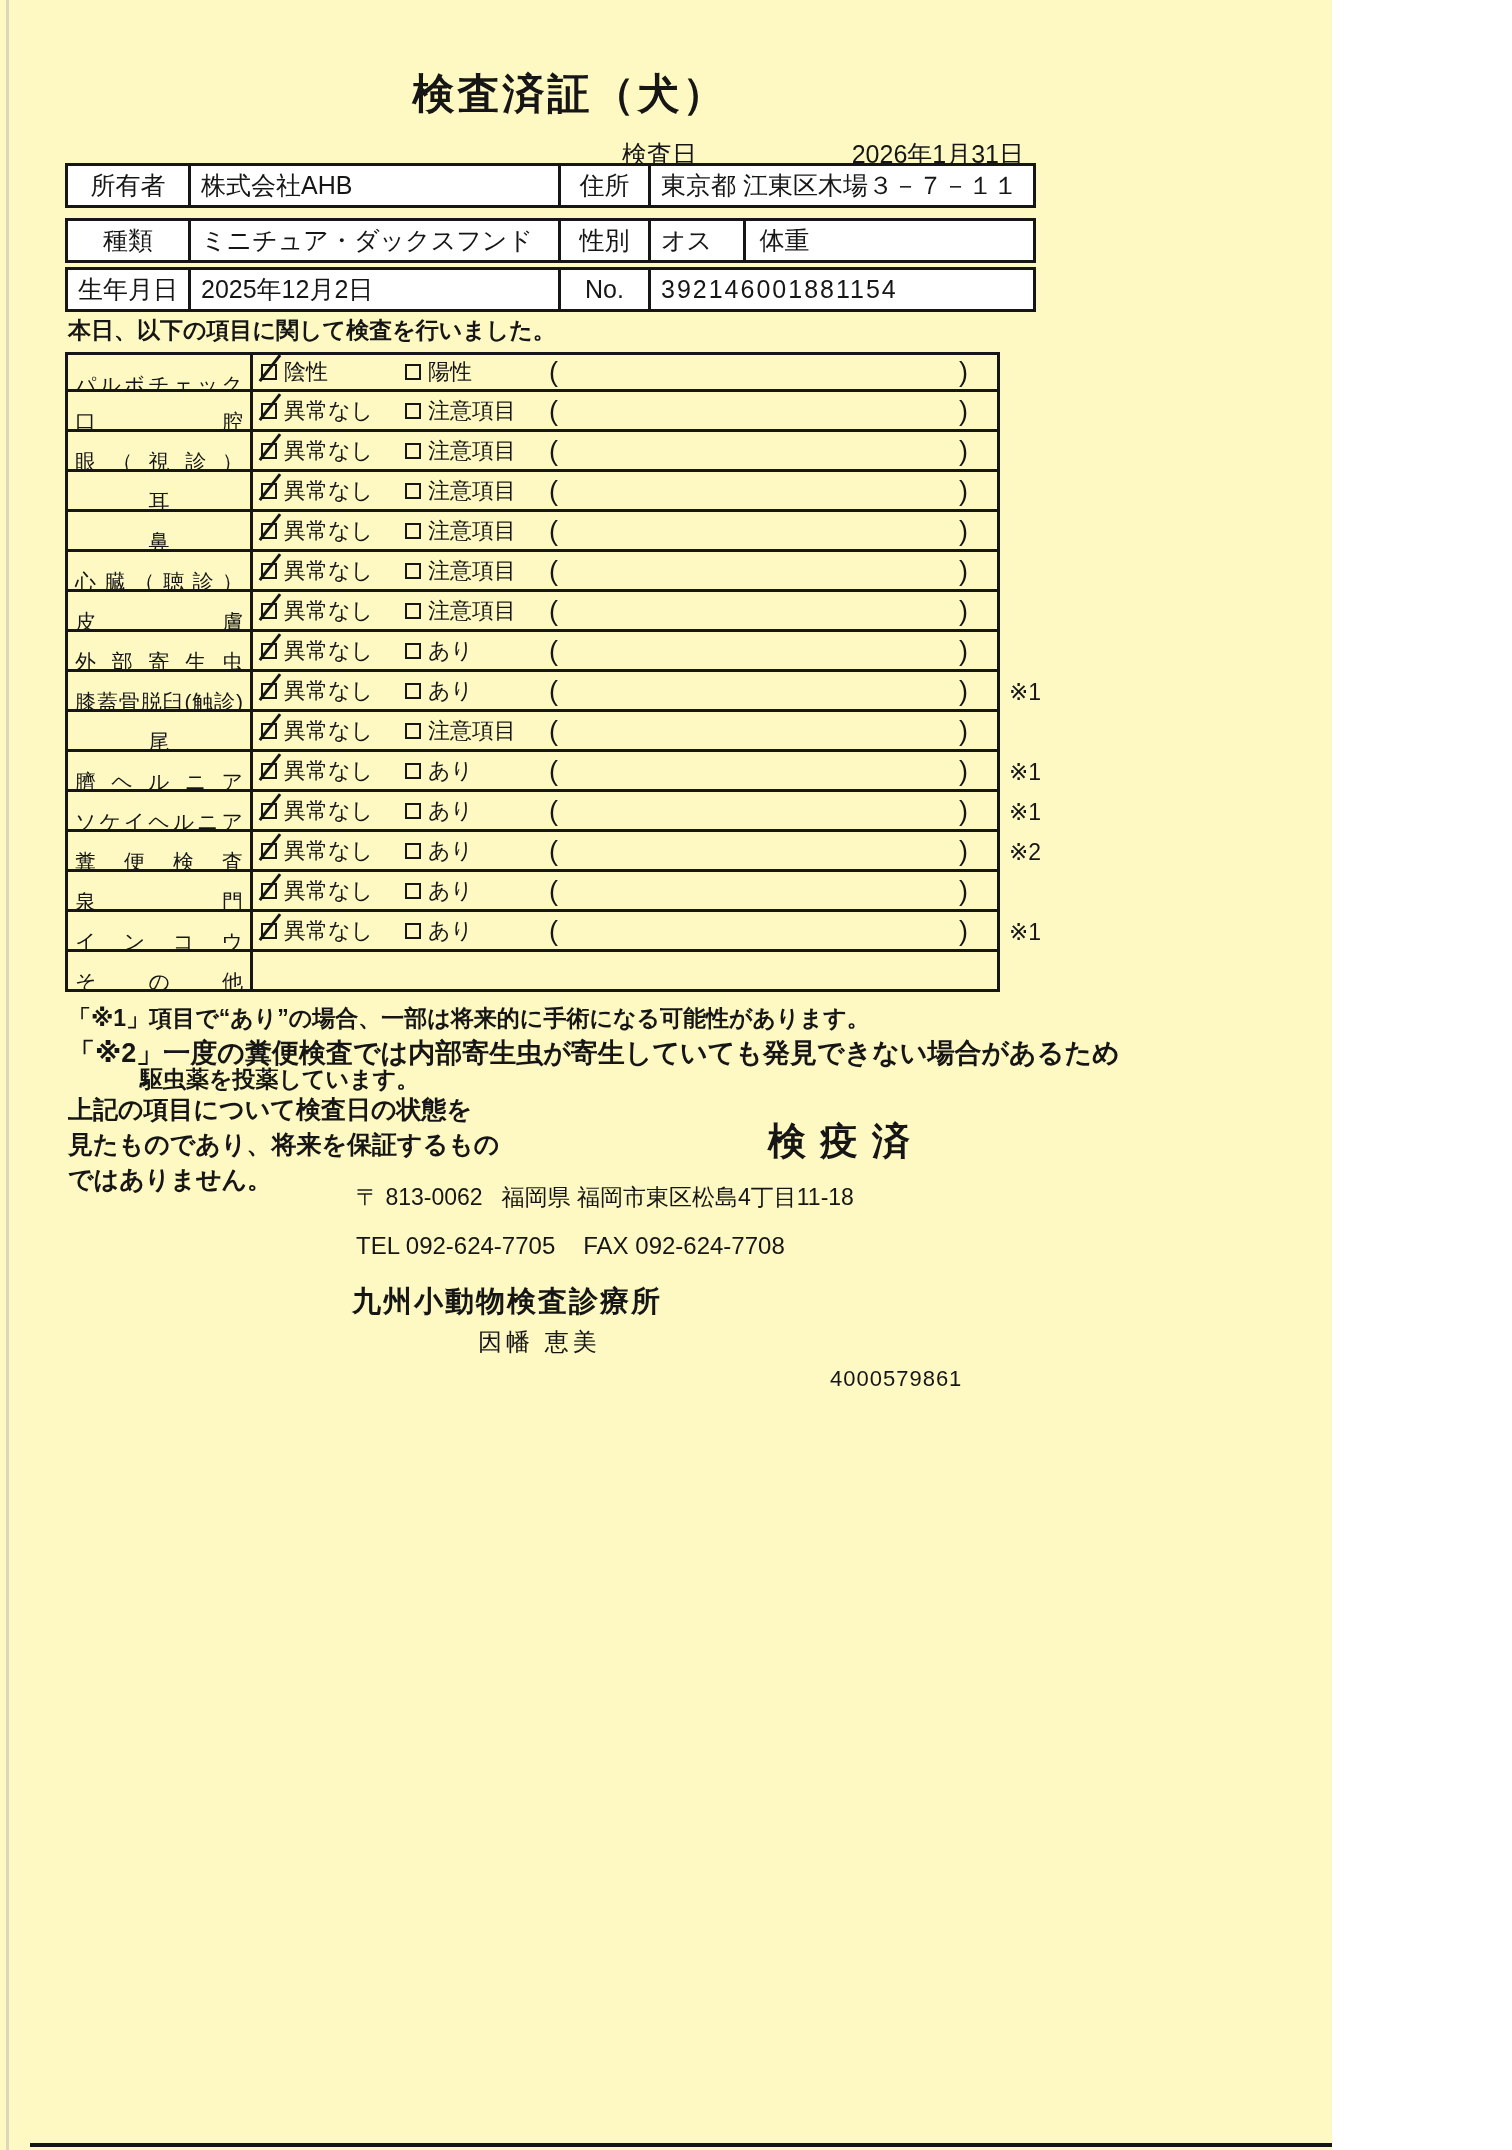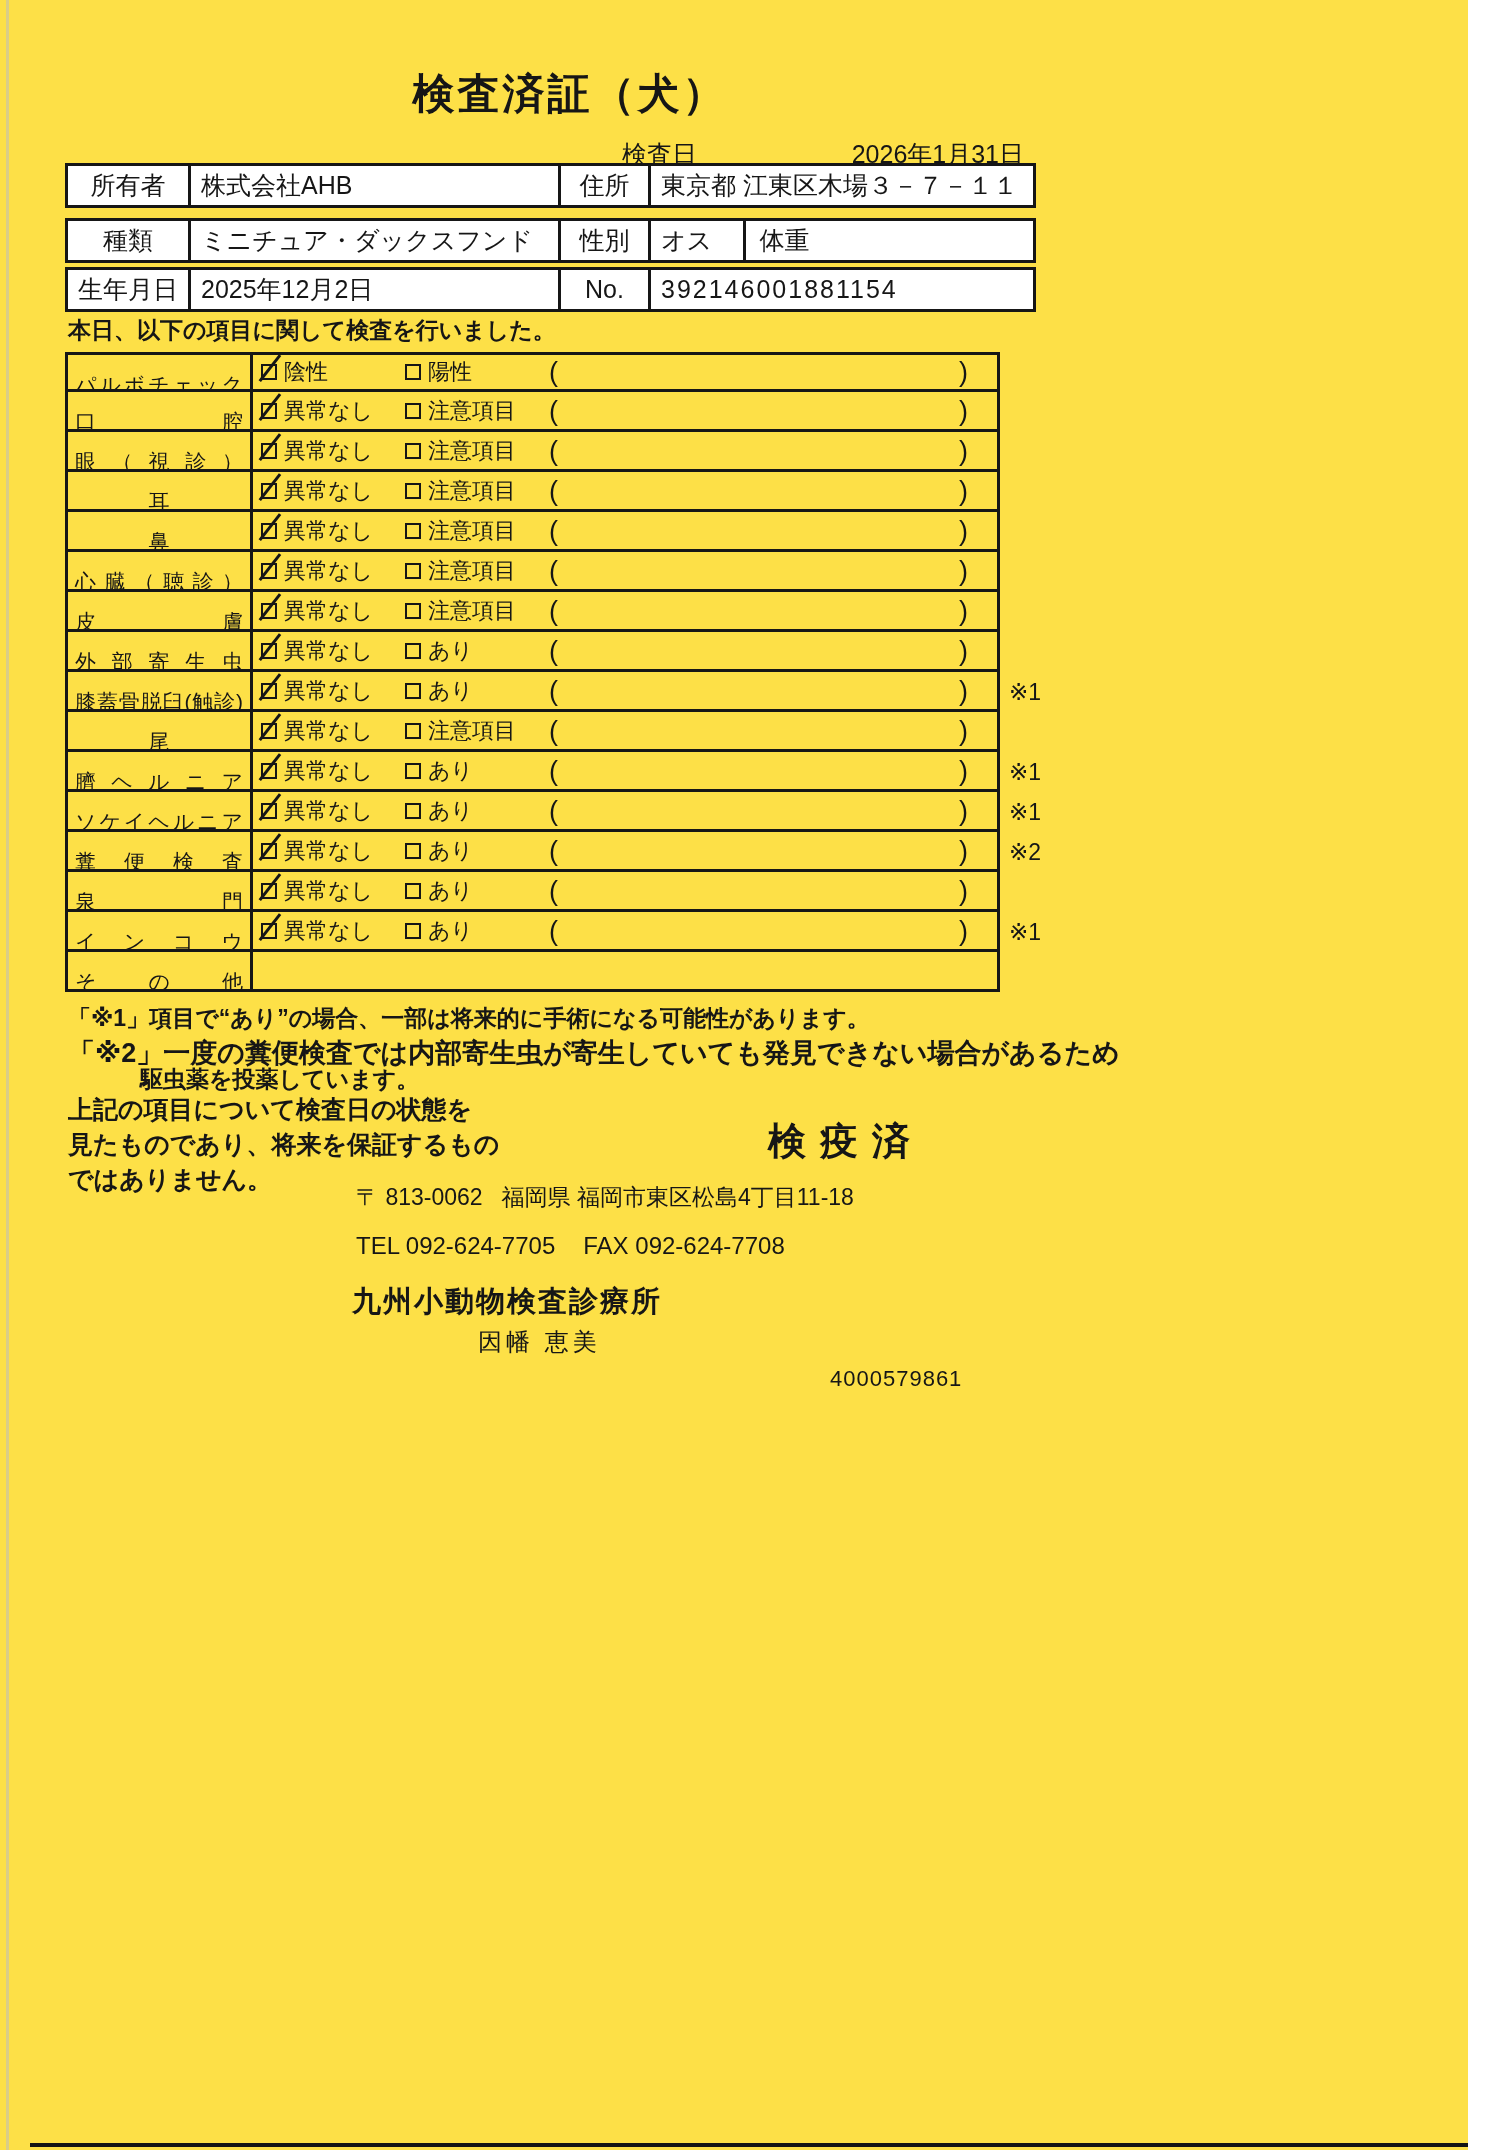--- a/index.html
+++ b/index.html
@@ -3,22 +3,22 @@
 <meta charset="utf-8">
 <style>
   * { box-sizing: border-box; margin: 0; padding: 0; }
   html, body { background: #ffffff; }
   body {
     width: 1512px; height: 2150px;
     font-family: "Liberation Sans", "DejaVu Sans", sans-serif;
     color: #161616;
   }
   .page {
-    position: relative; width: 1468px; height: 2150px;
-    background: #fde047; overflow: hidden;
+    position: relative; width: 1332px; height: 2150px;
+    background: #fef9c3; overflow: hidden;
   }
   
   .edge-left { position: absolute; left: 6px; top: 0; width: 3px; height: 100%; background: #bdbdbd; opacity: .55; }
   .edge-bottom { position: absolute; left: 30px; bottom: 3px; width: 1482px; height: 4px; background: #141414; }
 
   .title {
     position: absolute; top: 66px; left: 0; width: 1140px;
     text-align: center; font-size: 42px; font-weight: bold; letter-spacing: 3px;
   }
   .insp-date-label { position: absolute; top: 138px; left: 622px; font-size: 25px; }

